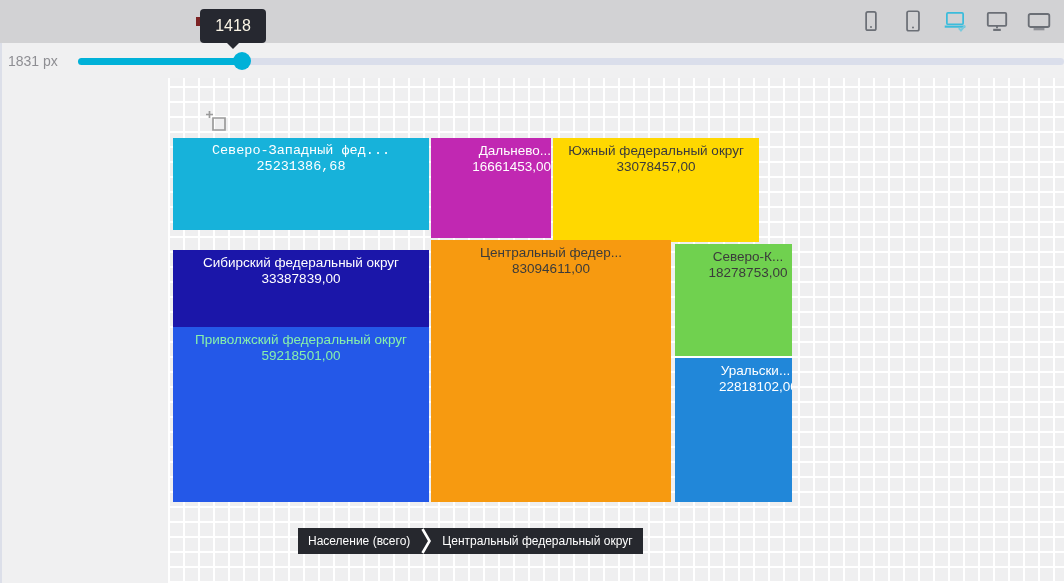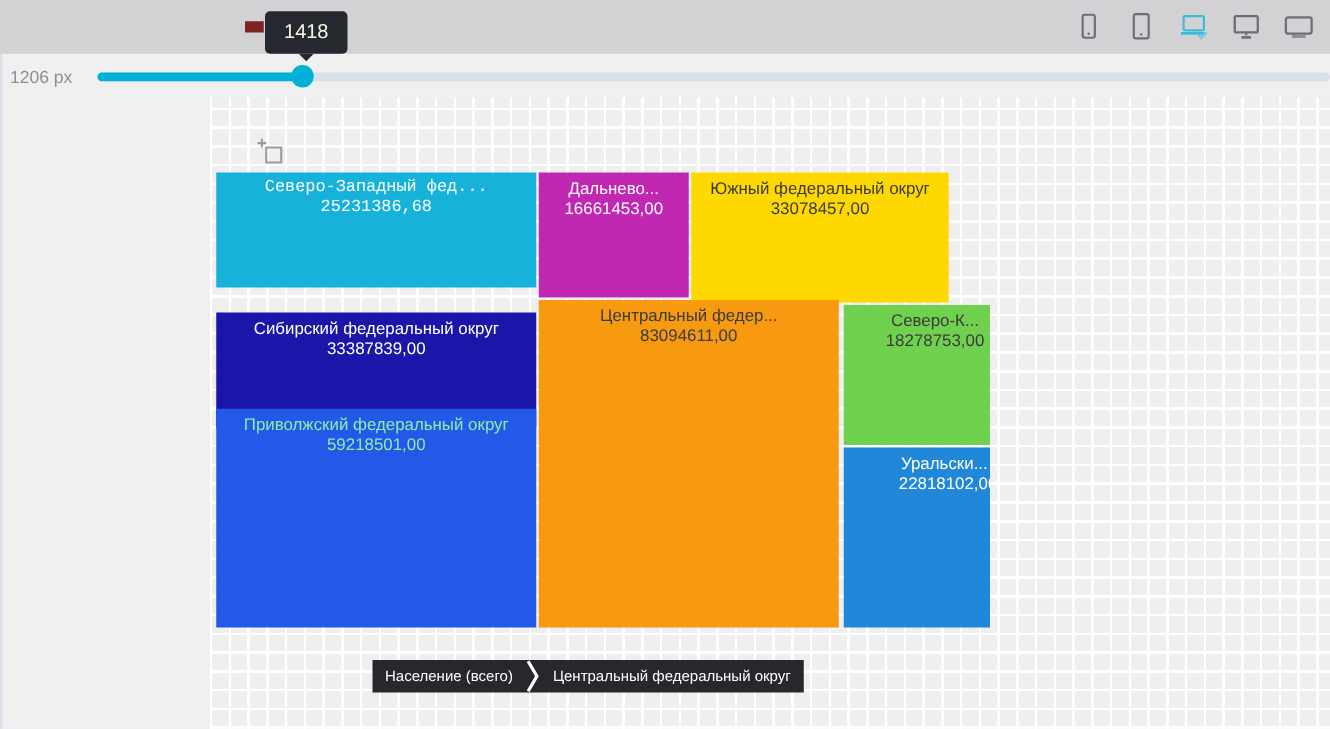--- a/index.html
+++ b/index.html
@@ -10,21 +10,21 @@
   }
   
   .topbar{position:absolute;left:0;top:0;width:100%;height:43px;background:#d2d2d4}
   .red-sliver{position:absolute;left:196px;top:17px;width:15px;height:9px;background:#7c2324}
   .devices{position:absolute;right:12px;top:8px;display:flex;gap:16px;align-items:center}
   .dev-icon{width:26px;height:26px;color:#6b6f76;display:block;cursor:pointer}
   .dev-icon.active{color:#3bbcdb}
   .dev-icon svg{display:block;width:100%;height:100%}
   
   .tooltip{
-    position:absolute;left:212px;top:9px;width:66px;height:34px;background:#262830;
+    position:absolute;left:200px;top:9px;width:66px;height:34px;background:#262830;
     border-radius:4px;color:#fbf5e6;font-size:16px;display:flex;align-items:center;justify-content:center;z-index:5;
   }
   .tooltip:after{content:"";position:absolute;top:100%;left:50%;margin-left:-6px;border:6px solid transparent;border-top-color:#262830}
   
   .width-label{position:absolute;left:8px;top:53px;font-size:14px;color:#8e8e93}
   .slider-track{position:absolute;left:78px;right:0;top:58px;height:7px;background:#dadeeb;border-radius:4px;cursor:pointer}
   .slider-fill{position:absolute;left:78px;top:58px;width:164px;height:7px;background:#00b1d8;border-radius:4px}
   .slider-handle{position:absolute;left:233px;top:52px;width:18px;height:18px;border-radius:50%;background:#00b1d8;cursor:grab;z-index:4}
   .left-edge{position:absolute;left:0;top:43px;bottom:0;width:2px;background:#dcdfe9}
   
@@ -97,21 +97,21 @@
         <path d="M7 19.4 h10" stroke-width="2.4" opacity="0.65"></path>
       </svg>
     </span>
   </div>
 </div>
 
 <div class="tooltip">
   <span>1418</span>
 </div>
 
-<div class="width-label">1206 px</div>
+<div class="width-label">1831 px</div>
 <div class="slider-track"></div>
 <div class="slider-fill"></div>
 <div class="slider-handle"></div>
 <div class="left-edge"></div>
 
 <div class="canvas-grid"></div>
 
 <div class="tool-icon">
   <svg viewBox="0 0 24 24" fill="none" stroke="currentColor" stroke-width="1.7">
     <path d="M8 8 H20 V20 H8 Z"></path>
@@ -125,21 +125,21 @@
     <div>25231386,68</div>
   </div>
   <div class="tile t2" style="background: rgb(27, 22, 169); color: rgb(255, 255, 255); margin-top: 18px;">
     <div>Сибирский федеральный округ</div>
     <div>33387839,00</div>
   </div>
   <div class="tile t3" style="background: rgb(36, 88, 232); color: #86efac;">
     <div>Приволжский федеральный округ</div>
     <div>59218501,00</div>
   </div>
-  <div class="tile t4" style="background: rgb(193, 40, 178); color: rgb(255, 255, 255);">
+  <div class="tile t4" style="background: rgb(193, 40, 178); color: rgb(255, 255, 255); text-align: right;">
     <div>Дальнево...</div>
     <div>16661453,00</div>
   </div>
   <div class="tile t5" style="background: rgb(255, 216, 0); color: rgb(59, 59, 59);">
     <div>Южный федеральный округ</div>
     <div>33078457,00</div>
   </div>
   <div class="tile t6" style="background: rgb(247, 154, 16); color: rgb(59, 59, 59);">
     <div>Центральный федер...</div>
     <div>83094611,00</div>

